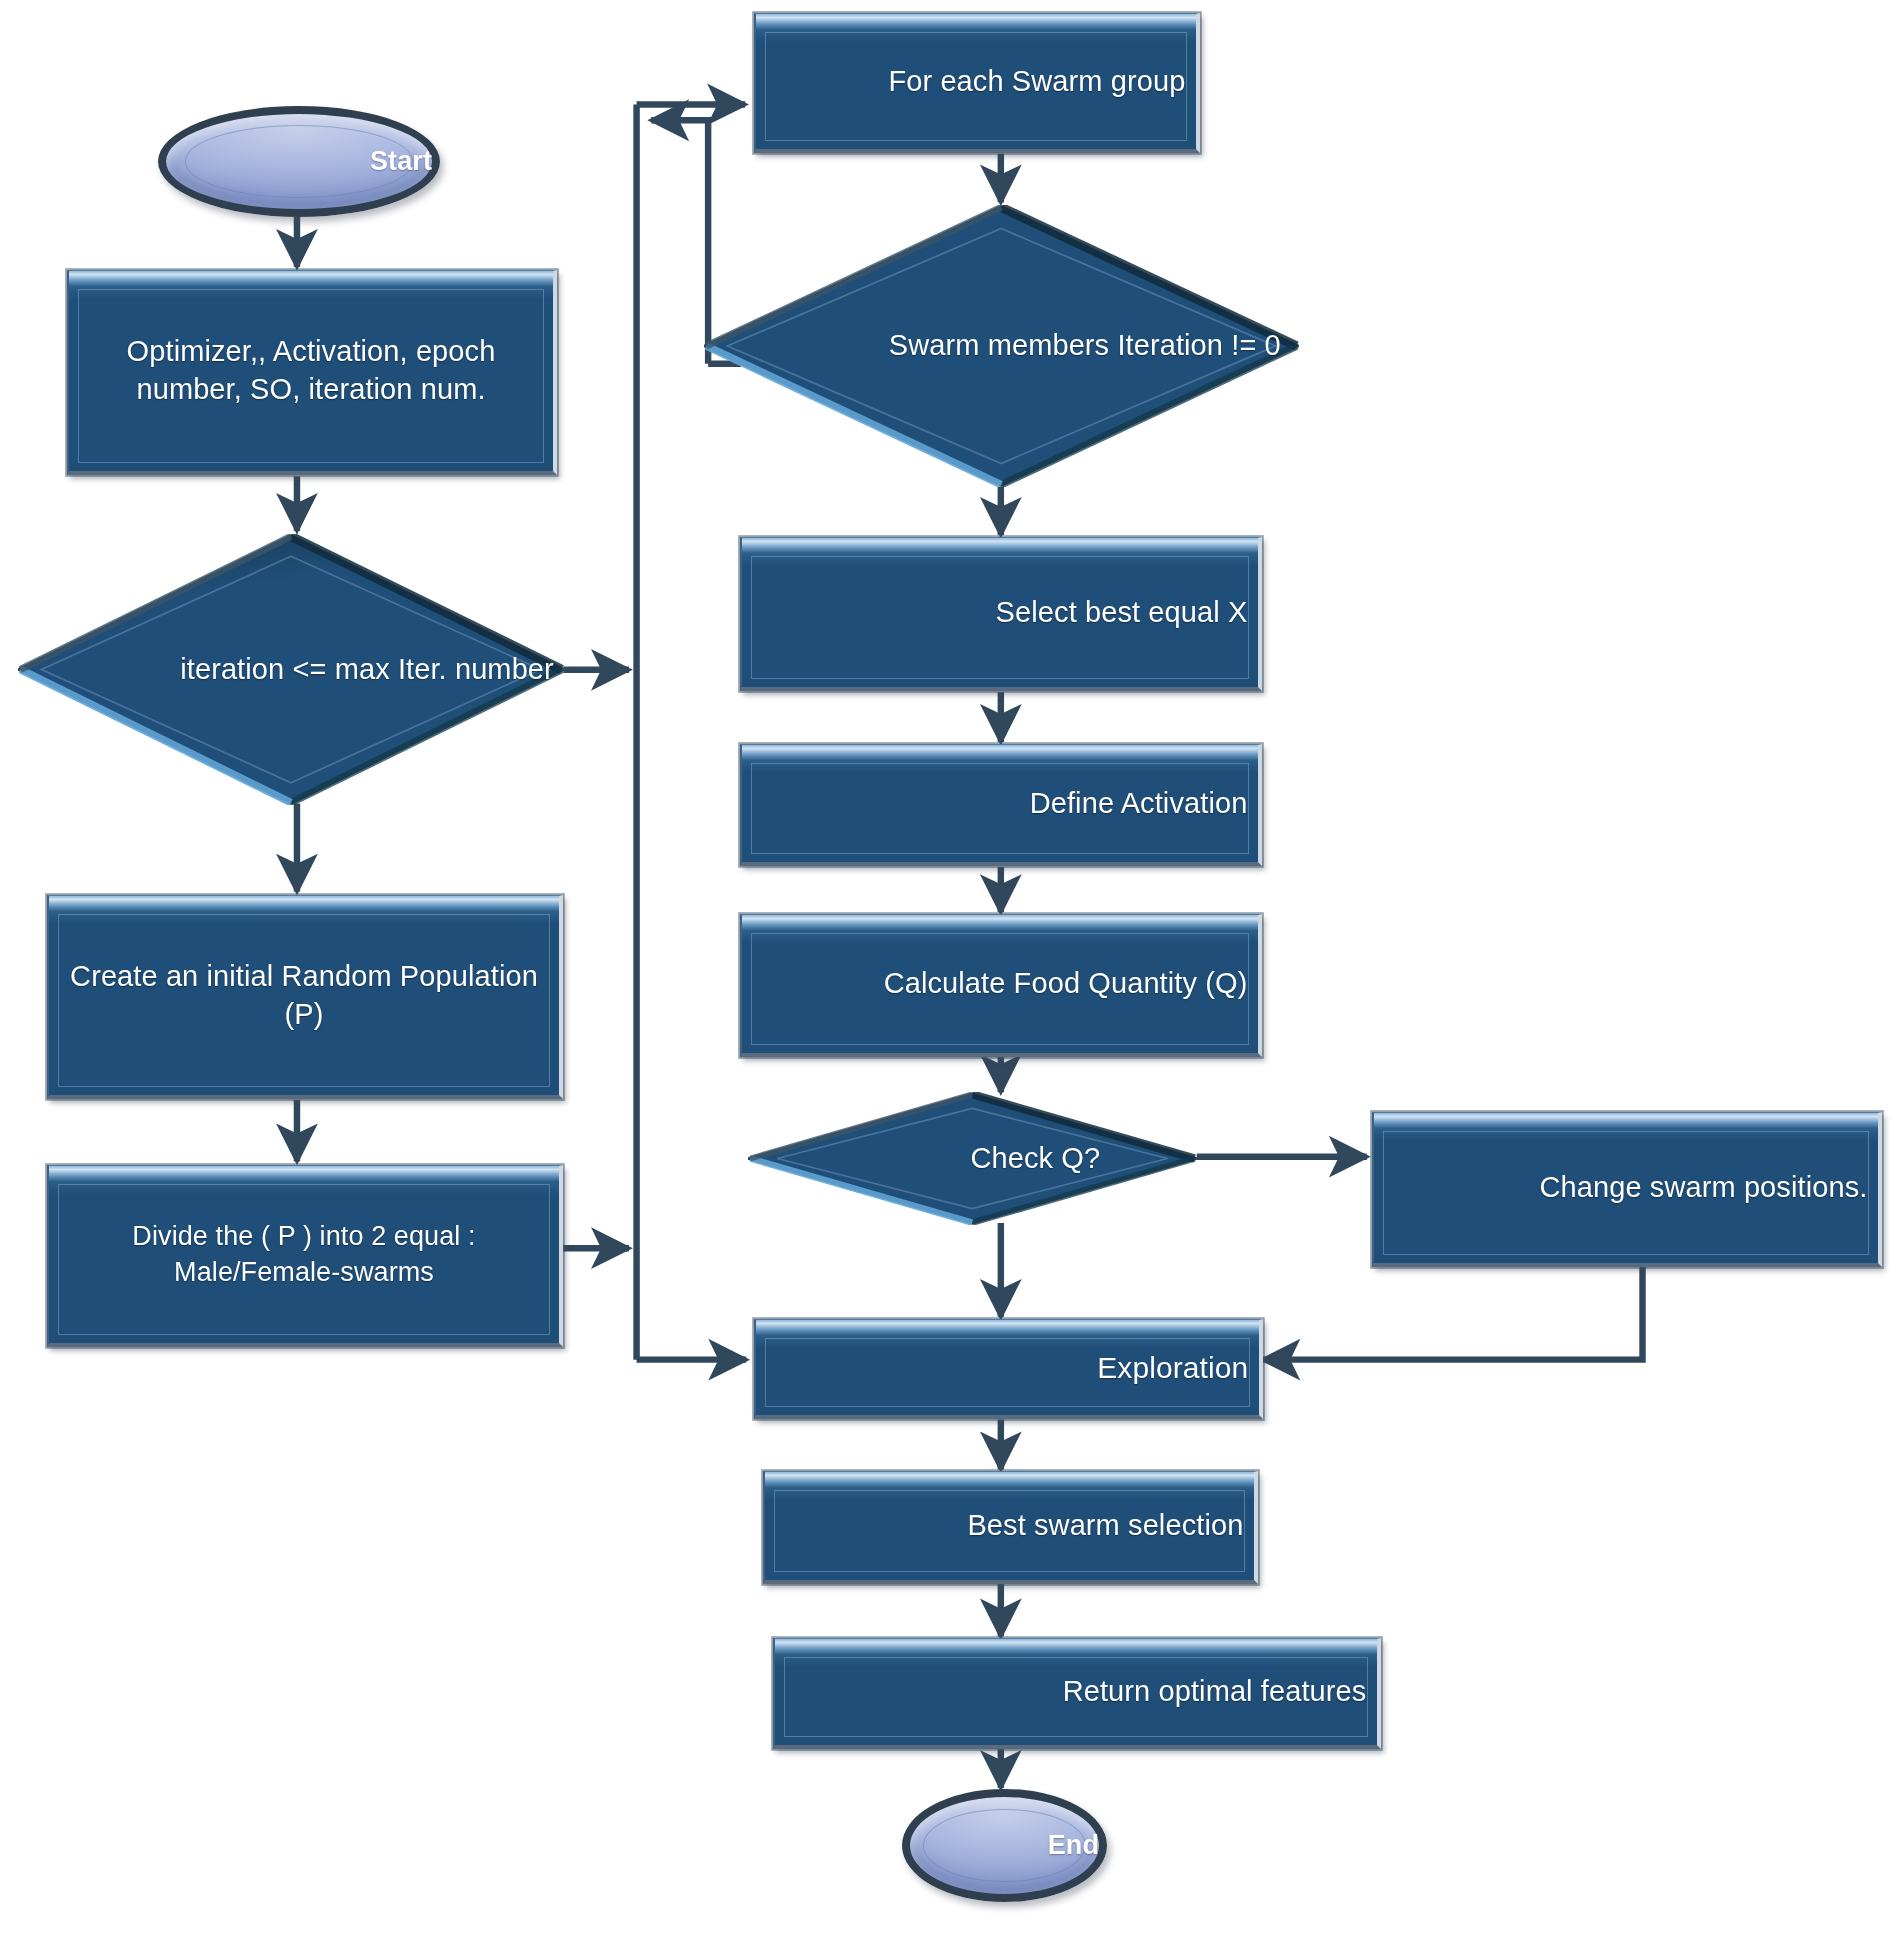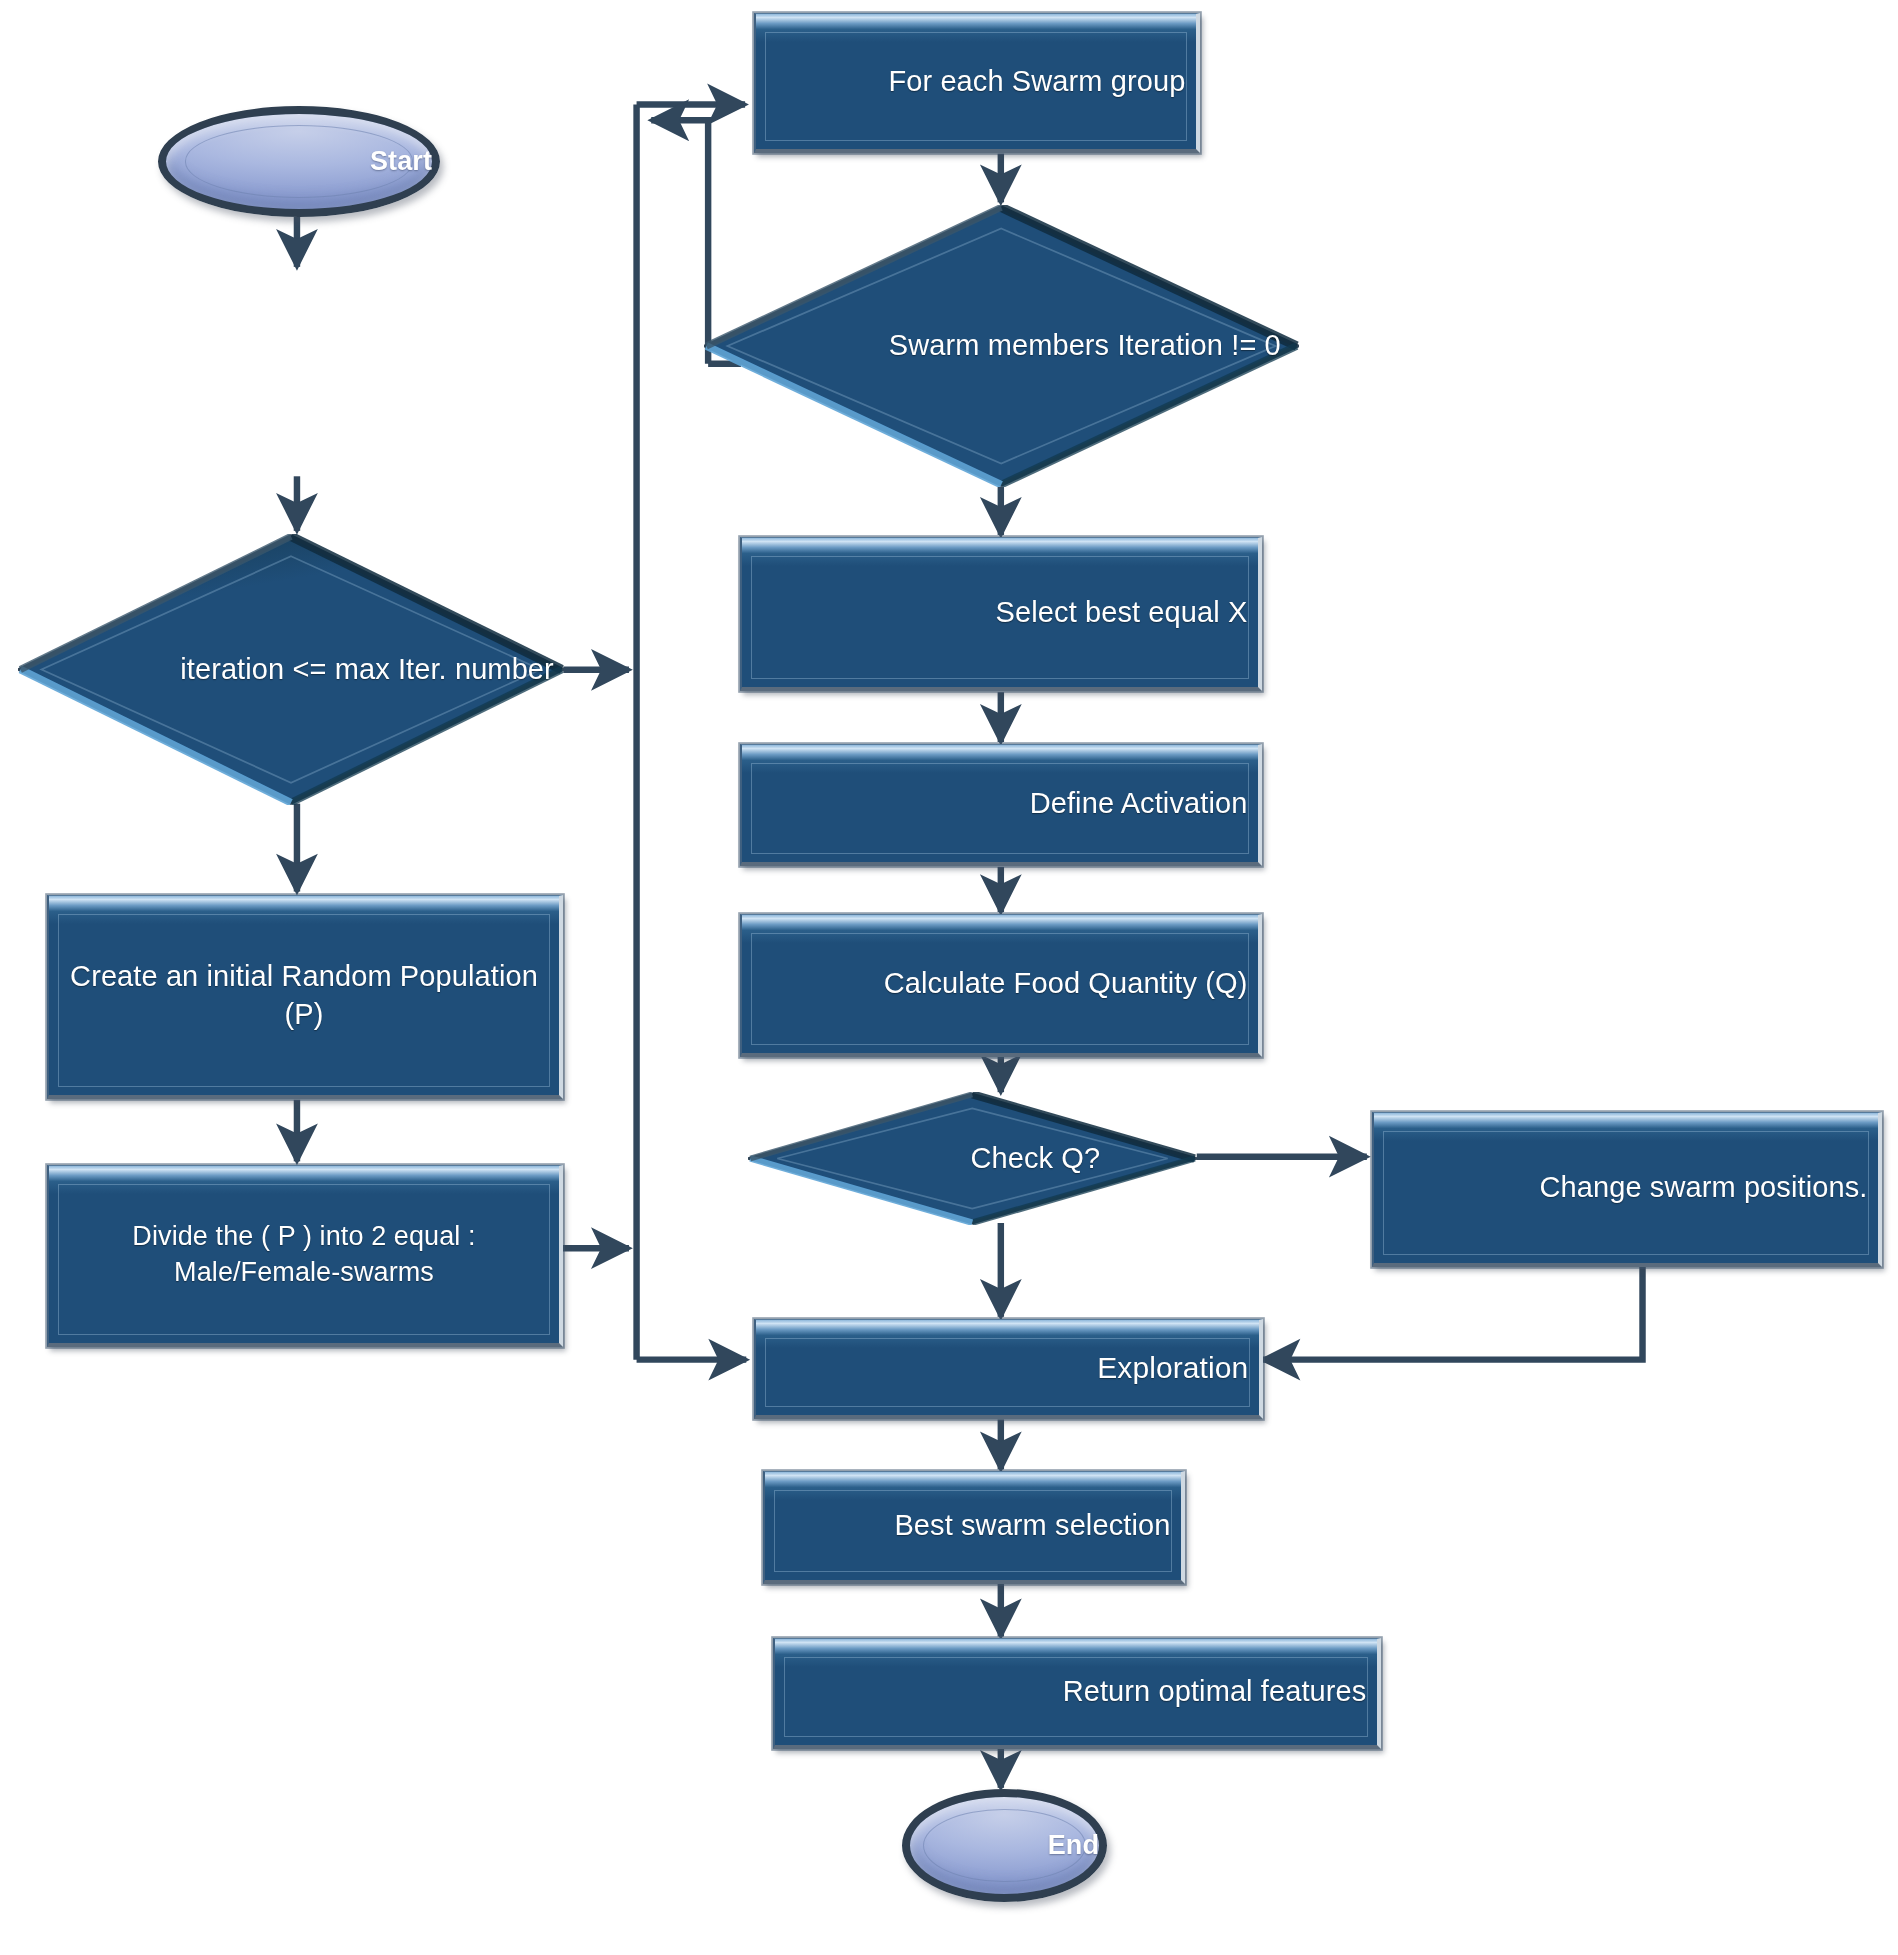--- a/index.html
+++ b/index.html
@@ -169,20 +169,24 @@
 
       <path d="M 1706,2960 L 1706,3048" marker-end="url(#arr)"></path>
     </g>
   </svg>
 
   <div class="node term" style="left:158px; top:106px; width:282px; height:111px; font-size:27px;">
     <span class="ring"></span>
     <span class="lbl">Start</span>
   </div>
 
+  <div class="node proc" style="left:67px; top:270px; width:490px; height:205px; font-size:29px;">
+    <span class="inner-frame"></span>
+    <span class="lbl">Optimizer,, Activation, epoch number, SO, iteration num.</span>
+  </div>
 
   <div class="node dia" style="left:17.6px; top:534px; width:546px; height:271px; font-size:29px;">
     <svg class="shape" viewBox="0 0 930 462" preserveAspectRatio="none">
       <defs>
         <linearGradient id="dgA" x1="0" y1="0" x2="0.35" y2="1">
           <stop offset="0%" stop-color="#16394f"></stop>
           <stop offset="30%" stop-color="#1f4e79"></stop>
           <stop offset="100%" stop-color="#1f4e79"></stop>
         </linearGradient>
       </defs>
@@ -253,21 +257,21 @@
   <div class="node proc" style="left:1372px; top:1112px; width:510px; height:155px; font-size:29px;">
     <span class="inner-frame"></span>
     <span class="lbl">Change swarm positions.</span>
   </div>
 
   <div class="node proc" style="left:754px; top:1319px; width:509px; height:100px; font-size:30px;">
     <span class="inner-frame"></span>
     <span class="lbl">Exploration</span>
   </div>
 
-  <div class="node proc" style="left:763px; top:1471px; width:422px; height:113px; font-size:29px;padding-left:12px;">
+  <div class="node proc" style="left:763px; top:1471px; width:495px; height:113px; font-size:29px;padding-left:12px;">
     <span class="inner-frame"></span>
     <span class="lbl">Best swarm selection</span>
   </div>
 
   <div class="node proc" style="left:773px; top:1638px; width:608px; height:111px; font-size:29px;">
     <span class="inner-frame"></span>
     <span class="lbl">Return optimal features</span>
   </div>
 
   <div class="node term" style="left:902px; top:1789px; width:205px; height:113px; font-size:27px;">

